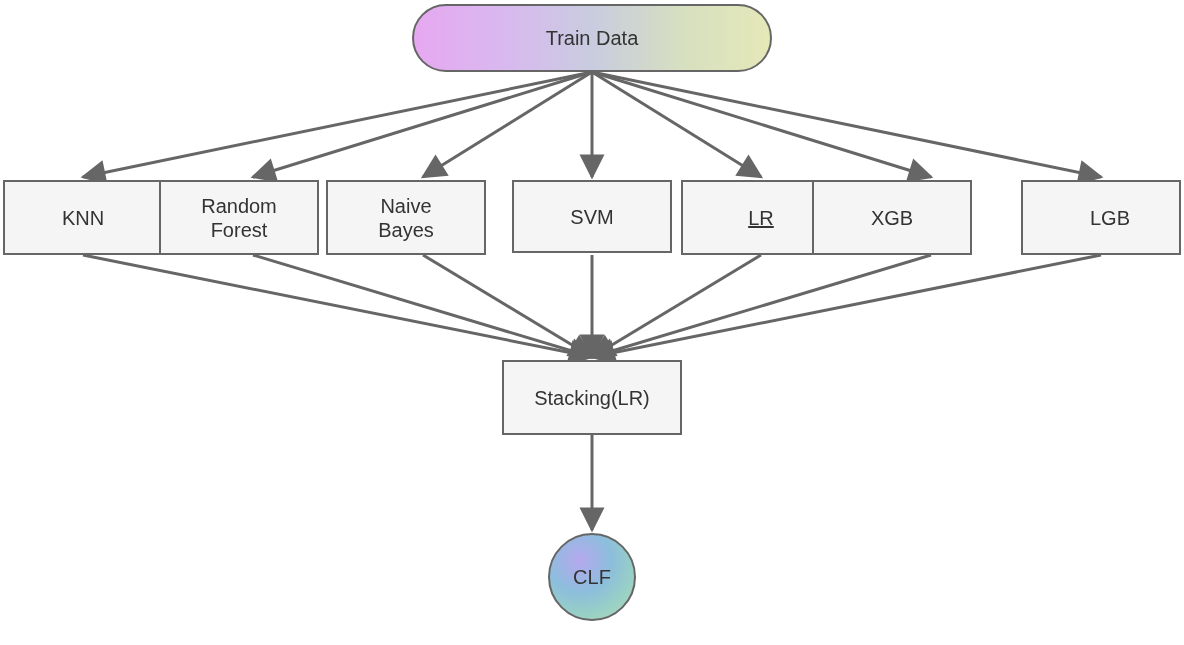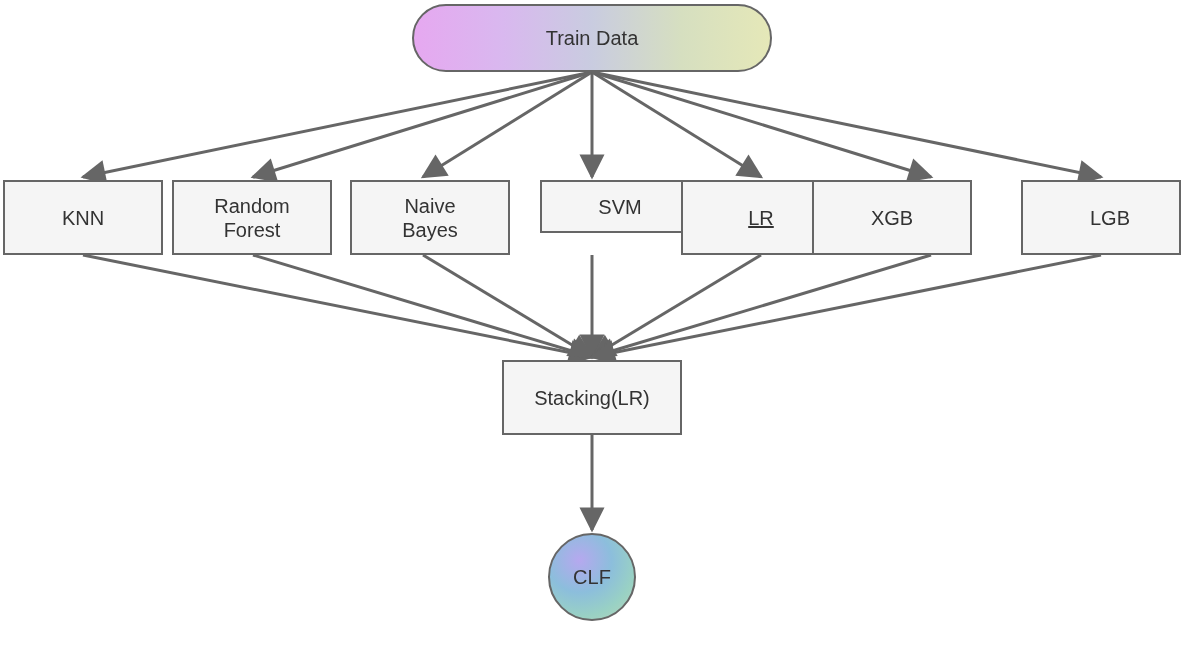--- a/index.html
+++ b/index.html
@@ -87,29 +87,29 @@
     </g>
   </svg>
 
   <div class="node box" style="left:3px;   top:180px; width:160px; height:75px;">
     <span>KNN</span>
   </div>
 
   <div class="node pill" style="left:412px; top:4px; width:360px; height:68px;">
     <span>Train Data</span>
   </div>
-  <div class="node box" style="left:172px; top:180px; width:160px; height:75px;">
+  <div class="node box" style="left:159px; top:180px; width:160px; height:75px;">
     <span style="white-space:pre-line;">Random
 Forest</span>
   </div>
-  <div class="node box" style="left:350px; top:180px; width:160px; height:75px;">
+  <div class="node box" style="left:326px; top:180px; width:160px; height:75px;">
     <span style="white-space:pre-line;">Naive
 Bayes</span>
   </div>
-  <div class="node box" style="left:540px; top:180px; width:160px; height:53px;text-align:right;">
+  <div class="node box" style="left:512px; top:180px; width:160px; height:73px;text-align:right;">
     <span>SVM</span>
   </div>
   <div class="node box" style="left:681px; top:180px; width:160px; height:75px;text-decoration:underline;">
     <span>LR</span>
   </div>
   <div class="node box" style="left:812px; top:180px; width:160px; height:75px;">
     <span>XGB</span>
   </div>
   <div class="node box" style="left:1021px; top:180px; width:160px; height:75px;padding-left:18px;">
     <span>LGB</span>

